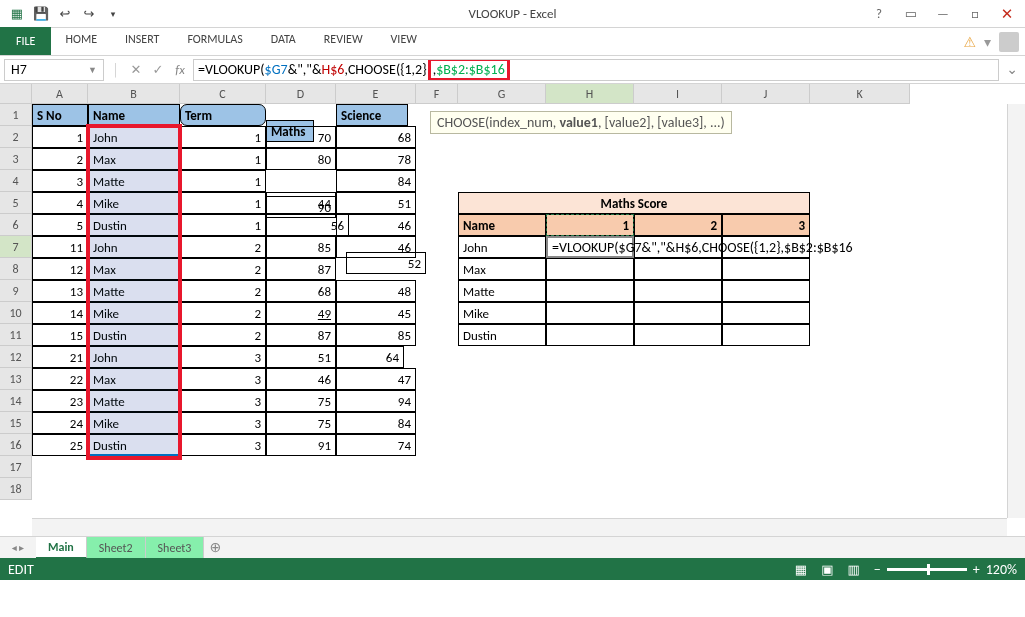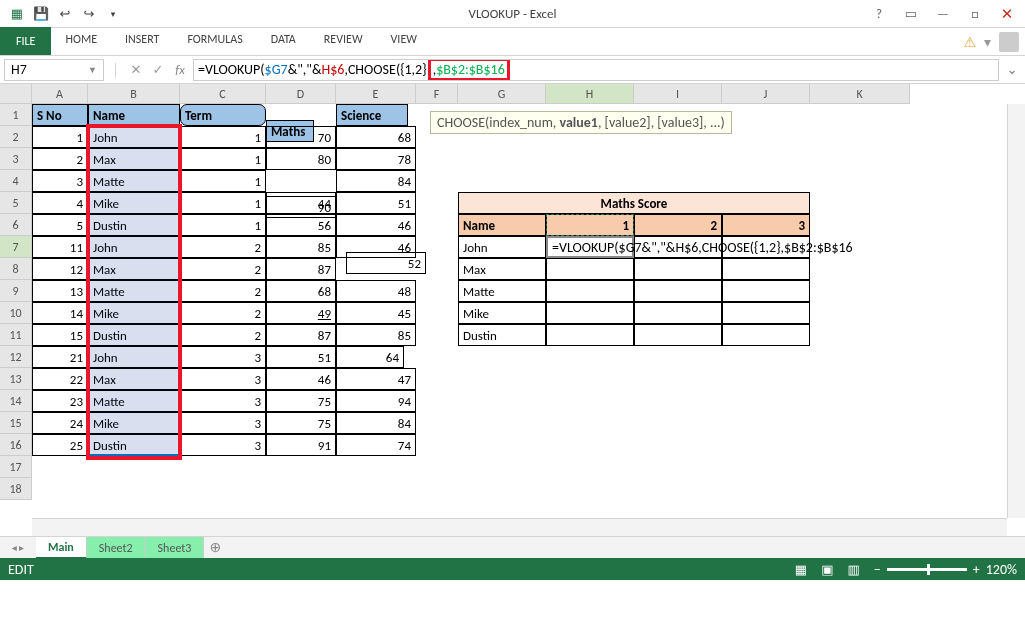--- a/index.html
+++ b/index.html
@@ -186,21 +186,21 @@
       <div class="cell bord r" style="left: 234px; top: 66px; width: 70px; margin-top: 26px;">90</div>
       <div class="cell bord r" style="left: 304px; top: 66px; width: 80px;">84</div>
       <div class="cell bord r" style="left: 0px; top: 88px; width: 56px;">4</div>
       <div class="cell bord namecol" style="left: 56px; top: 88px; width: 92px;">Mike</div>
       <div class="cell bord r" style="left: 148px; top: 88px; width: 86px;">1</div>
       <div class="cell bord r" style="left: 234px; top: 88px; width: 70px;">44</div>
       <div class="cell bord r" style="left: 304px; top: 88px; width: 80px;">51</div>
       <div class="cell bord r" style="left: 0px; top: 110px; width: 56px;">5</div>
       <div class="cell bord namecol" style="left: 56px; top: 110px; width: 92px;">Dustin</div>
       <div class="cell bord r" style="left: 148px; top: 110px; width: 86px;">1</div>
-      <div class="cell bord r" style="left: 234px; top: 110px; width: 70px;">56</div>
+      <div class="cell bord r" style="left: 234px; top: 110px; width: 83px;">56</div>
       <div class="cell bord r" style="left: 304px; top: 110px; width: 80px;">46</div>
       <div class="cell bord r" style="left: 0px; top: 132px; width: 56px;">11</div>
       <div class="cell bord namecol" style="left: 56px; top: 132px; width: 92px;">John</div>
       <div class="cell bord r" style="left: 148px; top: 132px; width: 86px;">2</div>
       <div class="cell bord r" style="left: 234px; top: 132px; width: 70px;">85</div>
       <div class="cell bord r" style="left: 304px; top: 132px; width: 80px;">46</div>
       <div class="cell bord r" style="left: 0px; top: 154px; width: 56px;">12</div>
       <div class="cell bord namecol" style="left: 56px; top: 154px; width: 92px;">Max</div>
       <div class="cell bord r" style="left: 148px; top: 154px; width: 86px;">2</div>
       <div class="cell bord r" style="left: 234px; top: 154px; width: 70px;">87</div>

